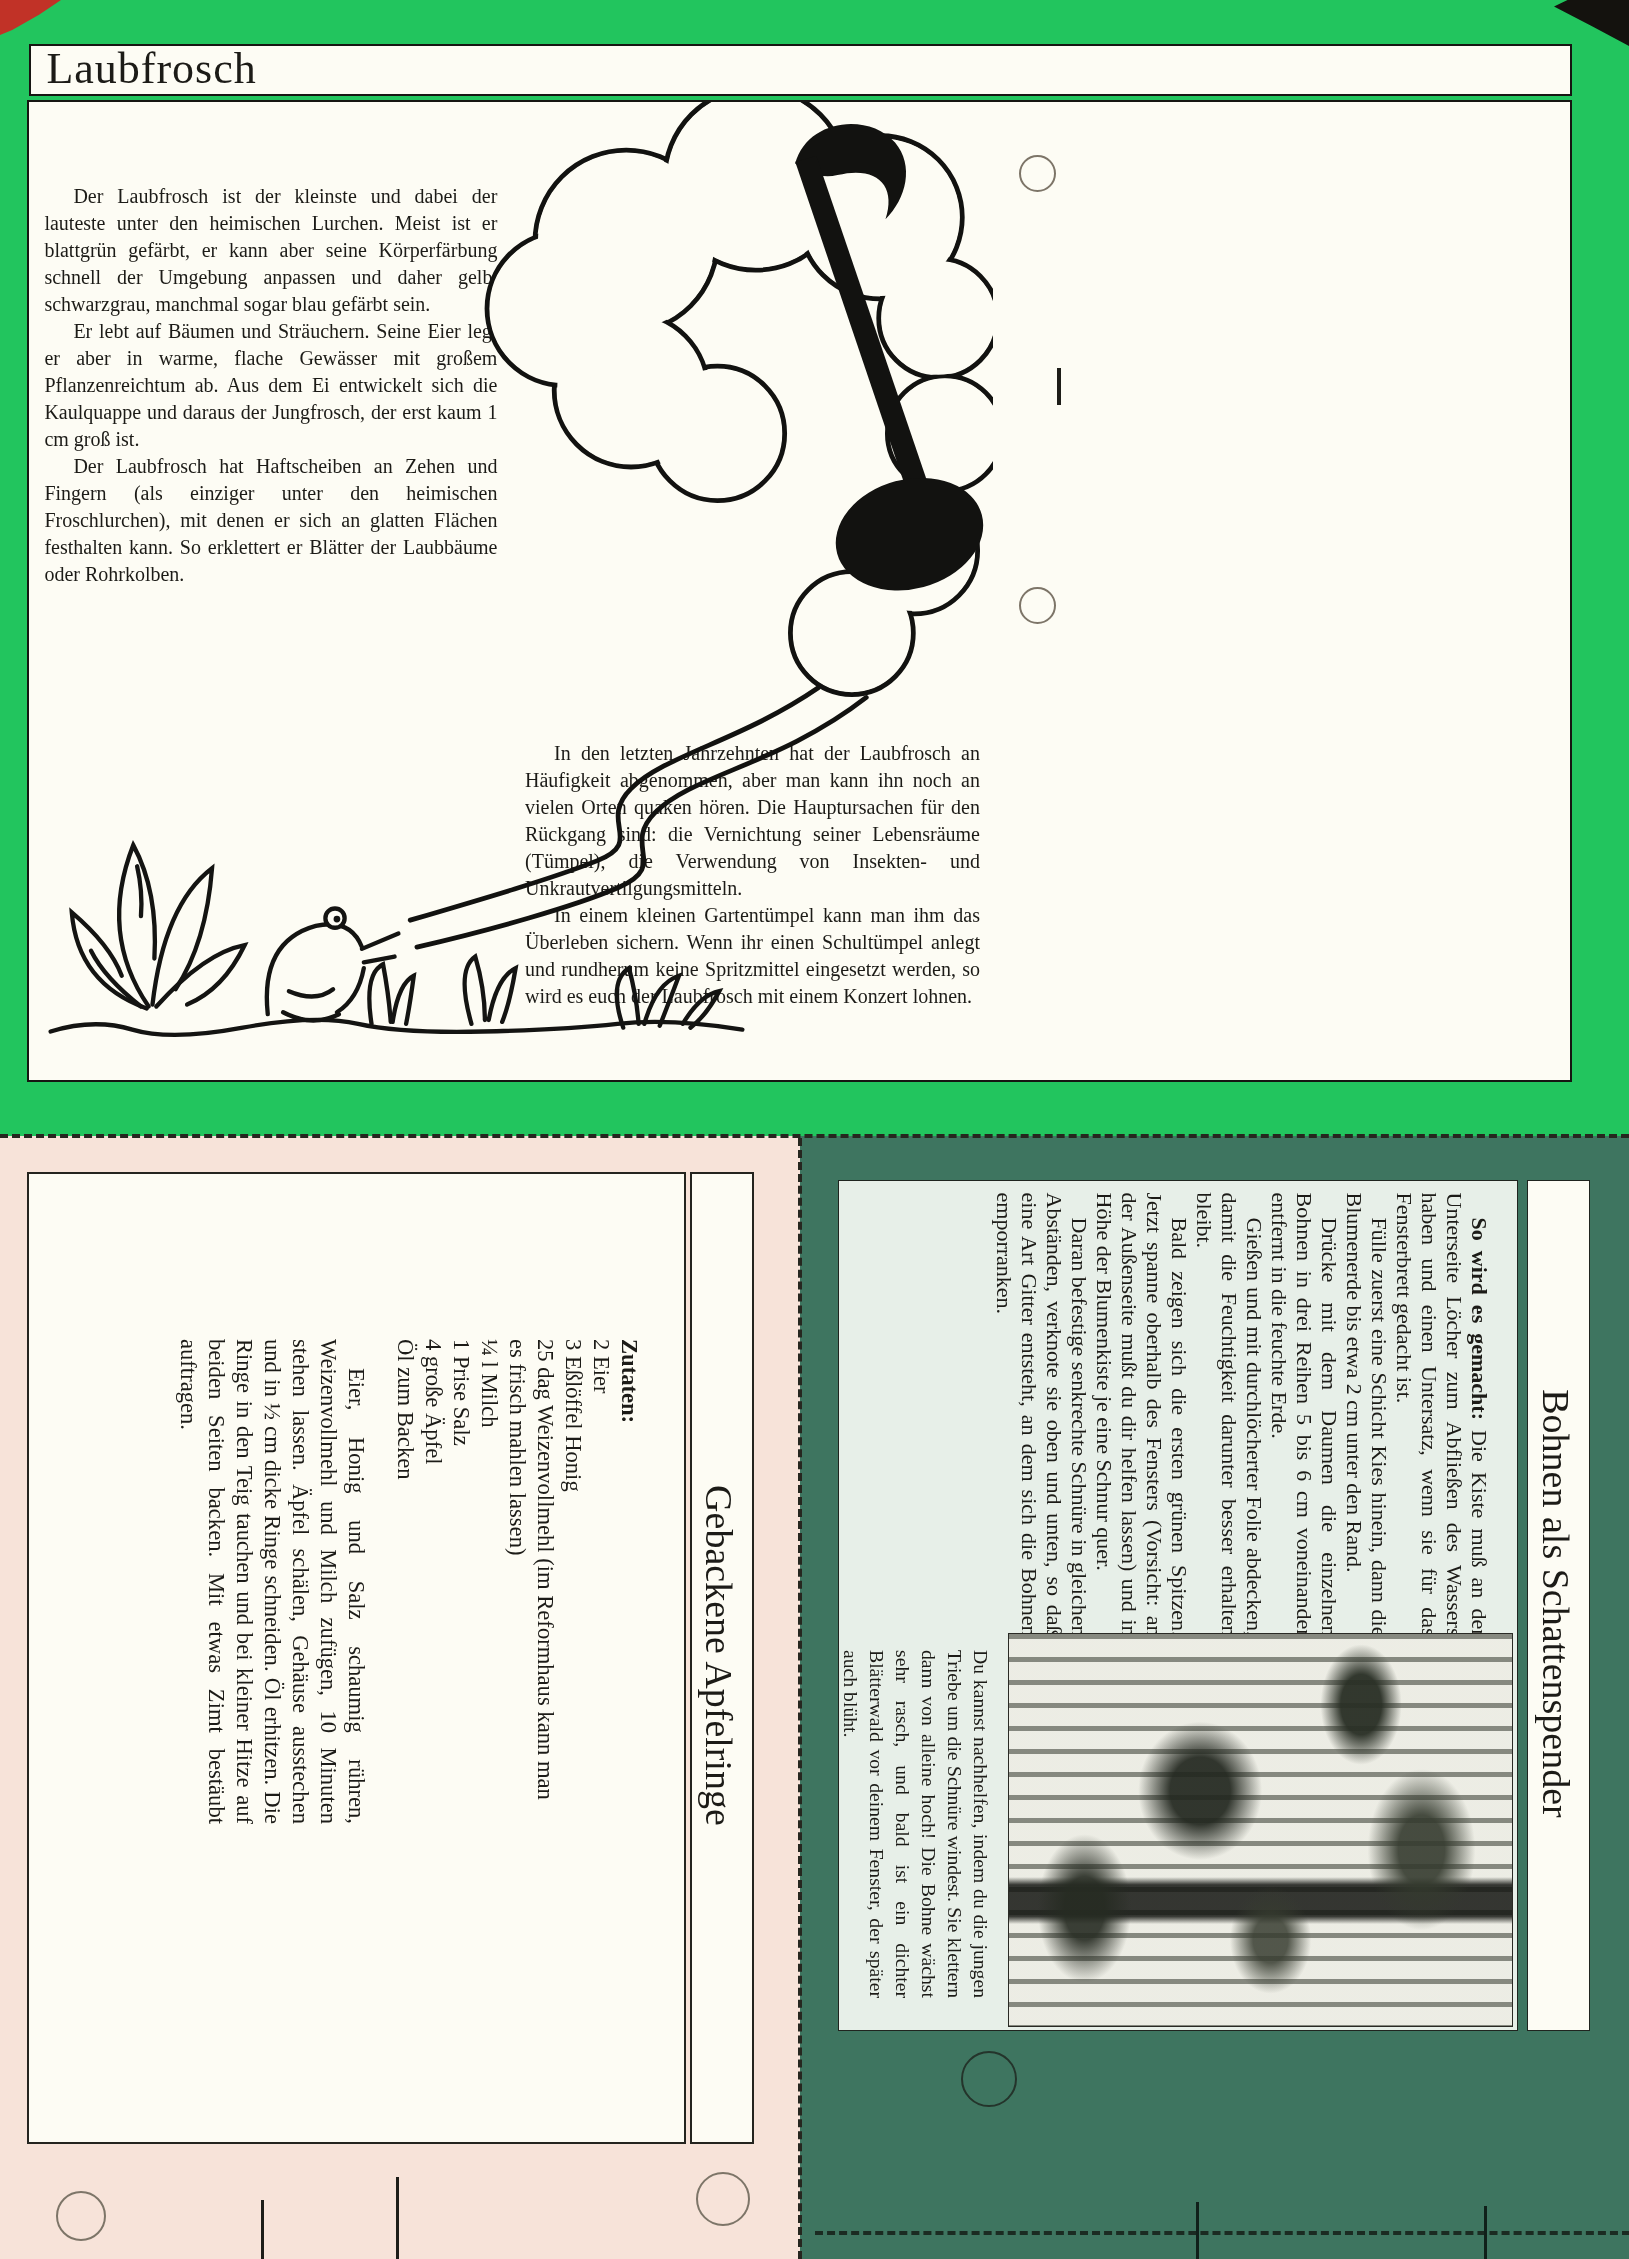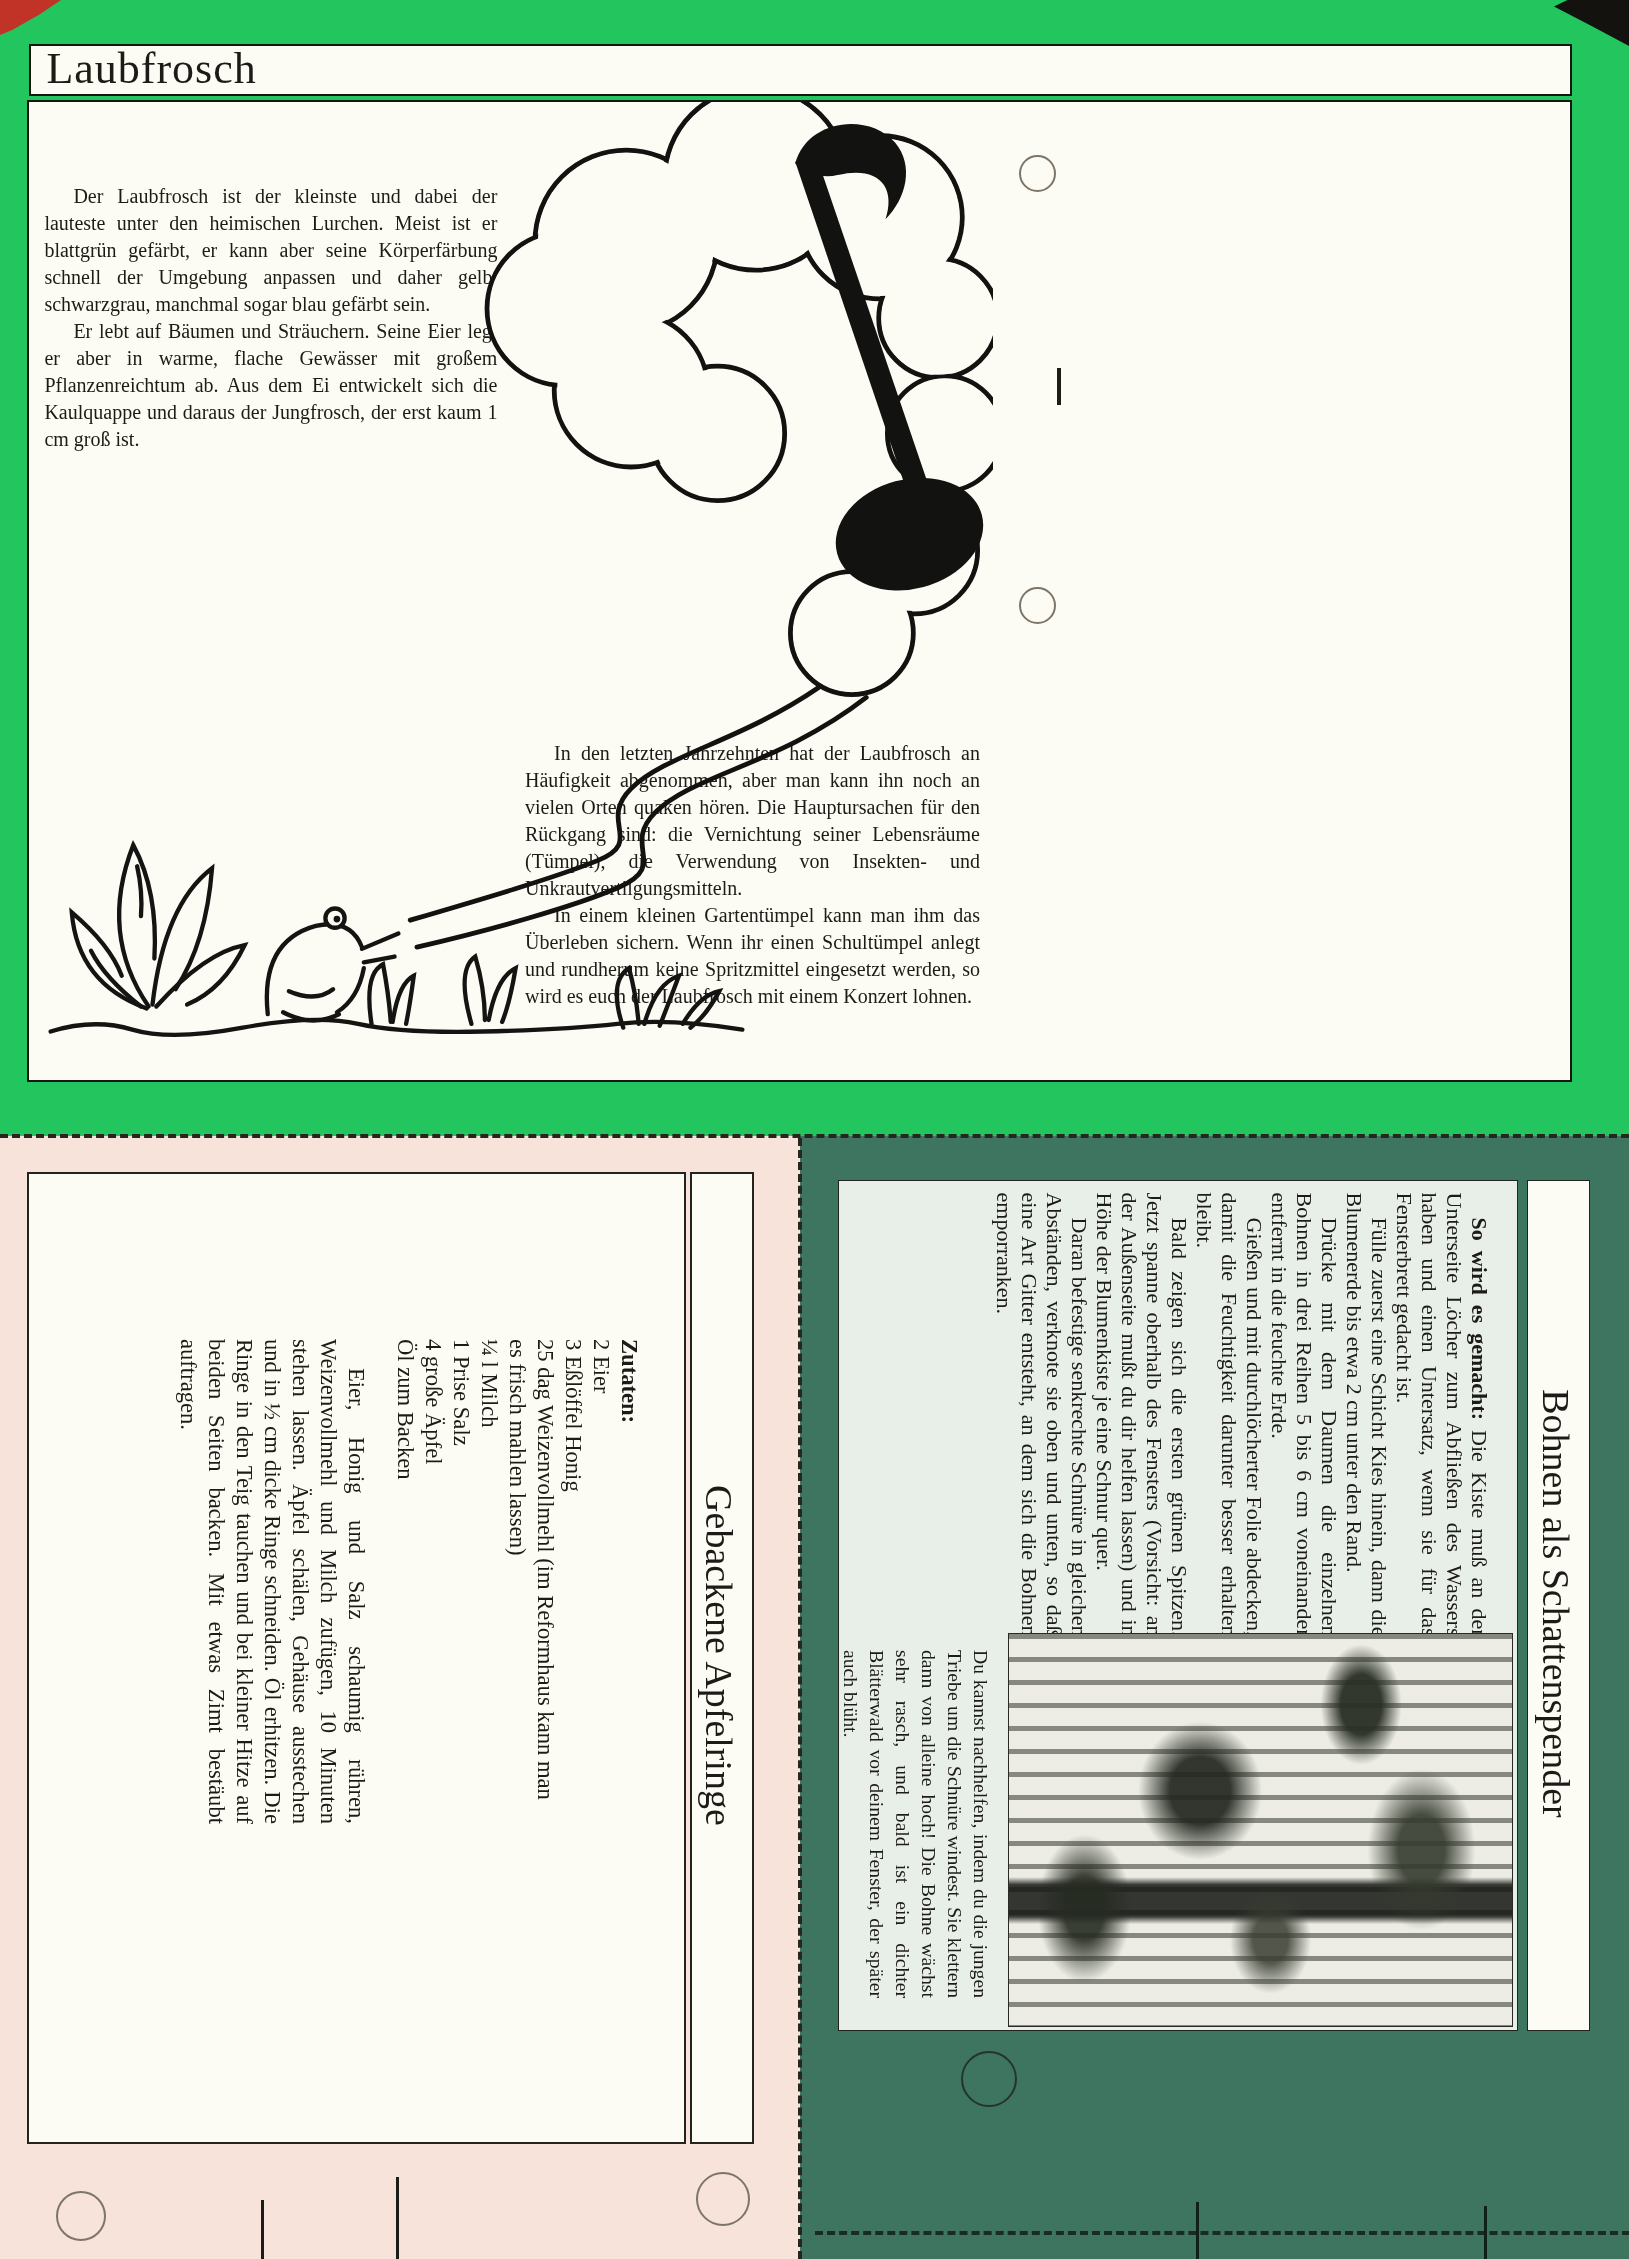--- a/index.html
+++ b/index.html
@@ -64,20 +64,21 @@
 <div id="page">
 
   <div class="abs" id="title-box">
     <div id="page-title">Laubfrosch</div>
   </div>
 
   <div class="abs" id="article-box">
     <div class="col" id="col-left">
         <p class="para">Der Laubfrosch ist der kleinste und dabei der lauteste unter den heimischen Lurchen. Meist ist er blattgrün gefärbt, er kann aber seine Körperfärbung schnell der Umgebung anpassen und daher gelb, schwarzgrau, manchmal sogar blau gefärbt sein.</p>
         <p class="para">Er lebt auf Bäumen und Sträuchern. Seine Eier legt er aber in warme, flache Gewässer mit großem Pflanzenreichtum ab. Aus dem Ei entwickelt sich die Kaulquappe und daraus der Jungfrosch, der erst kaum 1 cm groß ist.</p>
+        <p class="para">Der Laubfrosch hat Haftscheiben an Zehen und Fingern (als einziger unter den heimischen Froschlurchen), mit denen er sich an glatten Flächen festhalten kann. So erklettert er Blätter der Laubbäume oder Rohrkolben.</p>
       </div>
     <div class="col" id="col-right">
         <p class="para">In den letzten Jahrzehnten hat der Laubfrosch an Häufigkeit abgenommen, aber man kann ihn noch an vielen Orten quaken hören. Die Hauptursachen für den Rückgang sind: die Vernichtung seiner Lebensräume (Tümpel), die Verwendung von Insekten- und Unkrautvertilgungsmitteln.</p>
         <p class="para">In einem kleinen Gartentümpel kann man ihm das Überleben sichern. Wenn ihr einen Schultümpel anlegt und rundherum keine Spritzmittel eingesetzt werden, so wird es euch der Laubfrosch mit einem Konzert lohnen.</p>
       </div>
 
     <svg class="abs" style="left:338px;top:0px;" width="626" height="874" viewBox="0 0 652 910">
       <g stroke="#121210" stroke-width="5" fill="#fdfcf4">
         <circle cx="270" cy="145" r="95"></circle>
           <circle cx="405" cy="80" r="95"></circle>

